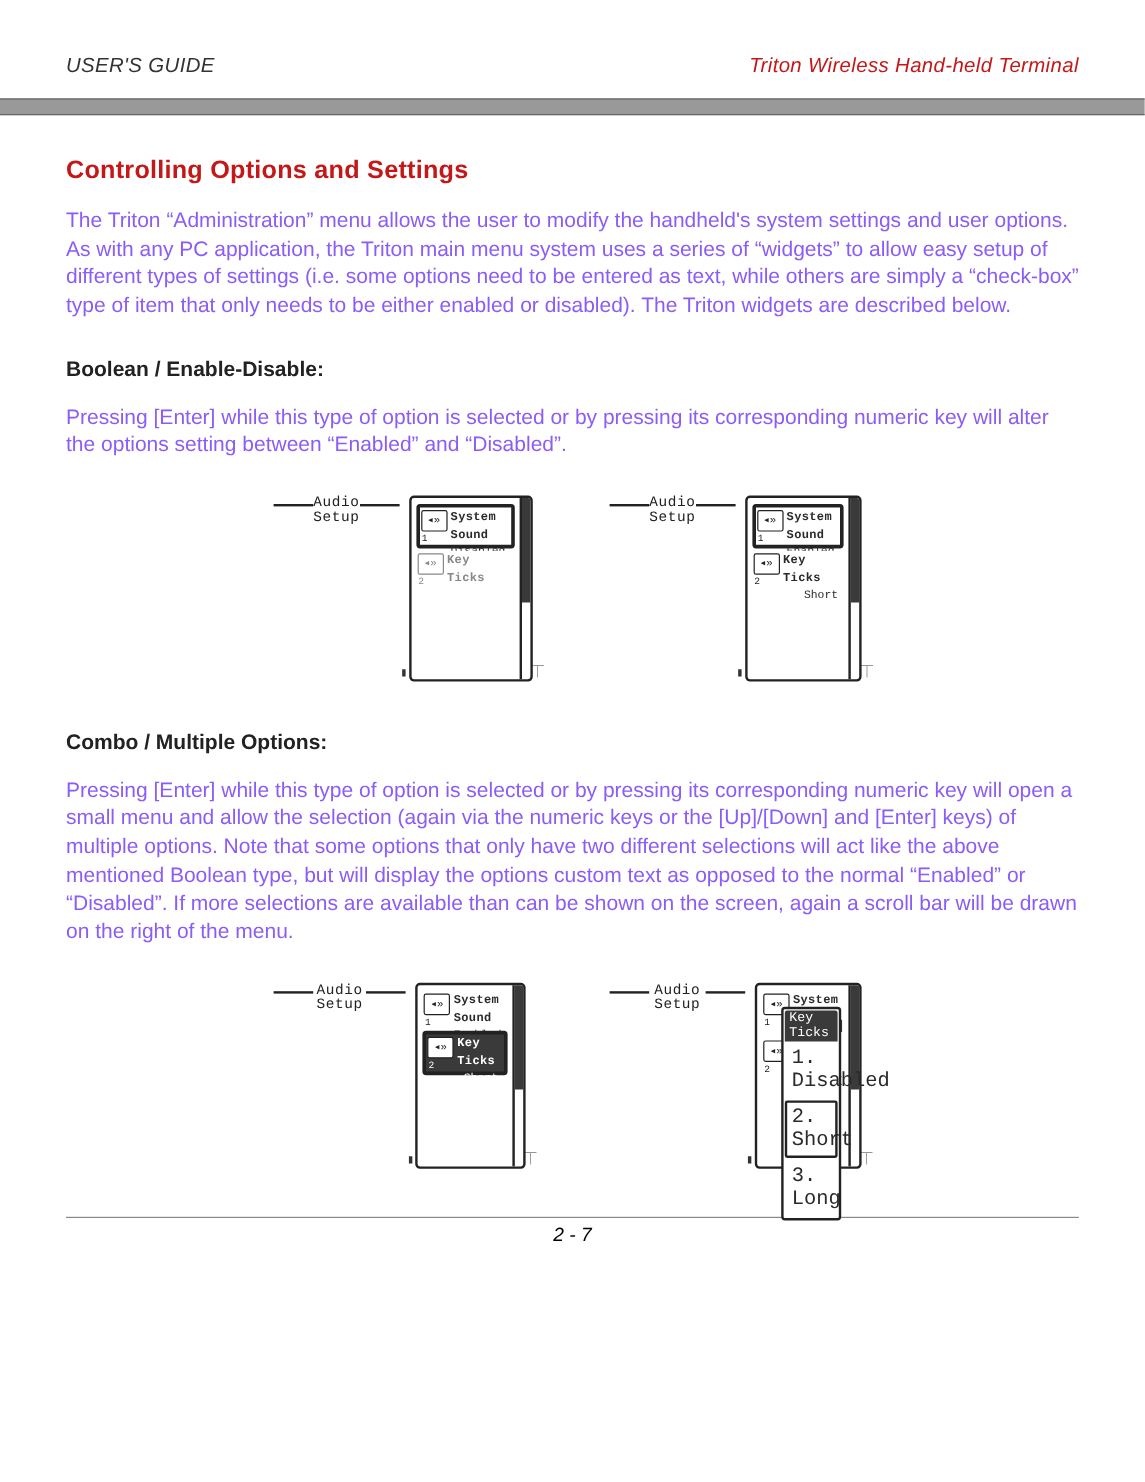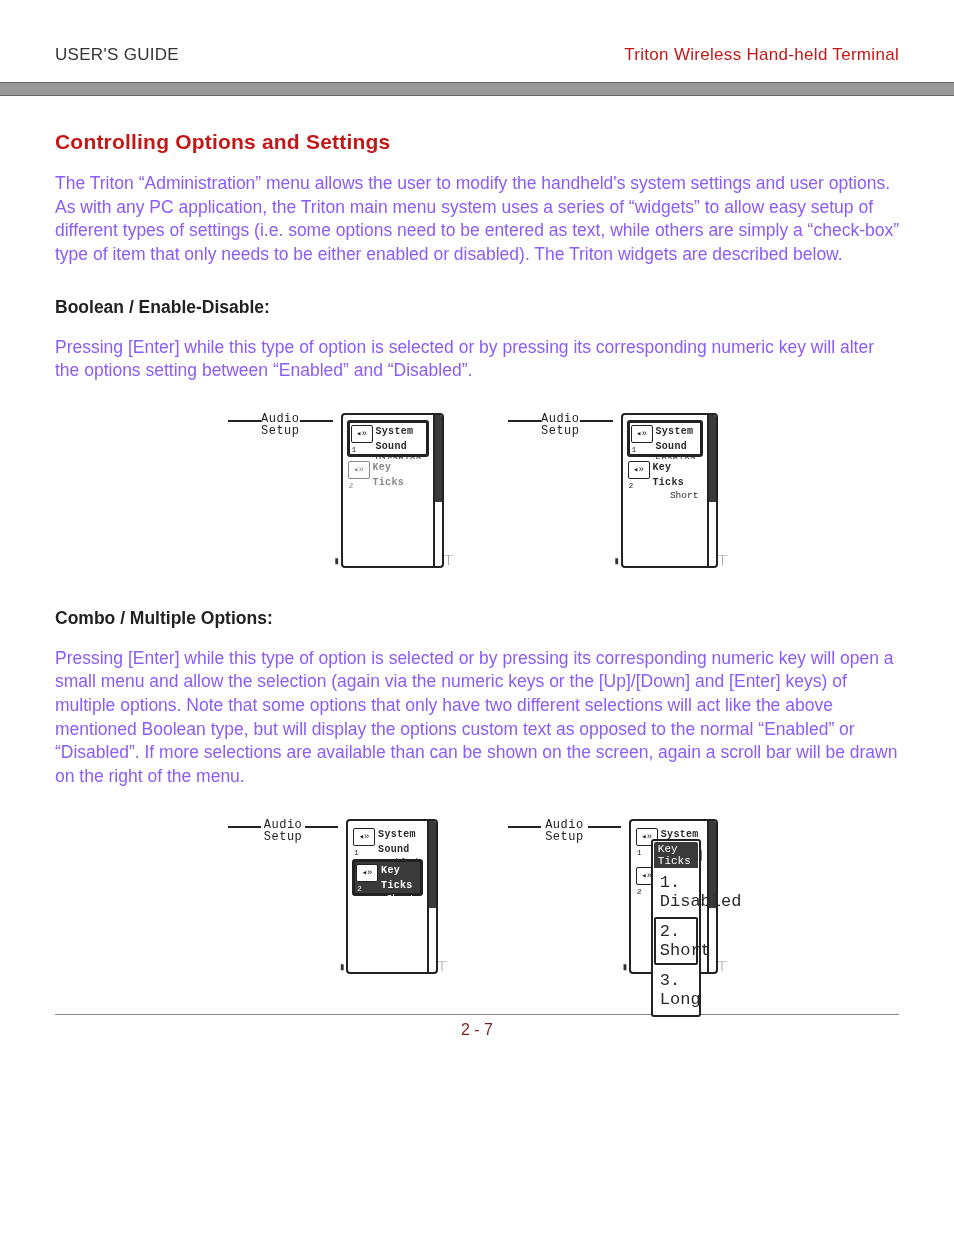--- a/index.html
+++ b/index.html
@@ -13,20 +13,21 @@
   .page {
     padding: 45px 55px 30px 55px;
     box-sizing: border-box;
   }
   .header-row {
     display: flex;
     justify-content: space-between;
     font-size: 17px;
     margin-bottom: 17px;
     letter-spacing: 0.3px;
+    font-style: italic;
   }
   .header-left { color: #333; }
   .header-right { color: #c41818; }
   .divider-bar {
     height: 12px;
     width: 954px;
     margin-left: -55px;
     background: #999;
     border-top: 1px solid #666;
     border-bottom: 1px solid #666;
@@ -222,21 +223,22 @@
   .popup-item.framed {
     border:2px solid #222;
     border-radius:2px;
     margin:1px 0;
   }
   .footer-line {
     border-top:1px solid #888;
     padding-top:6px;
     text-align:center;
     font-size:16px;
-    color:#7f1d1d;
+    color:#000000;
+    font-style:italic;
   }
   .behind-label {
     position:absolute;
     font-size:14px;
     color:#333;
     font-family:'Lucida Console','Courier New',monospace;
   }
 </style>
 </head>
 <body>

